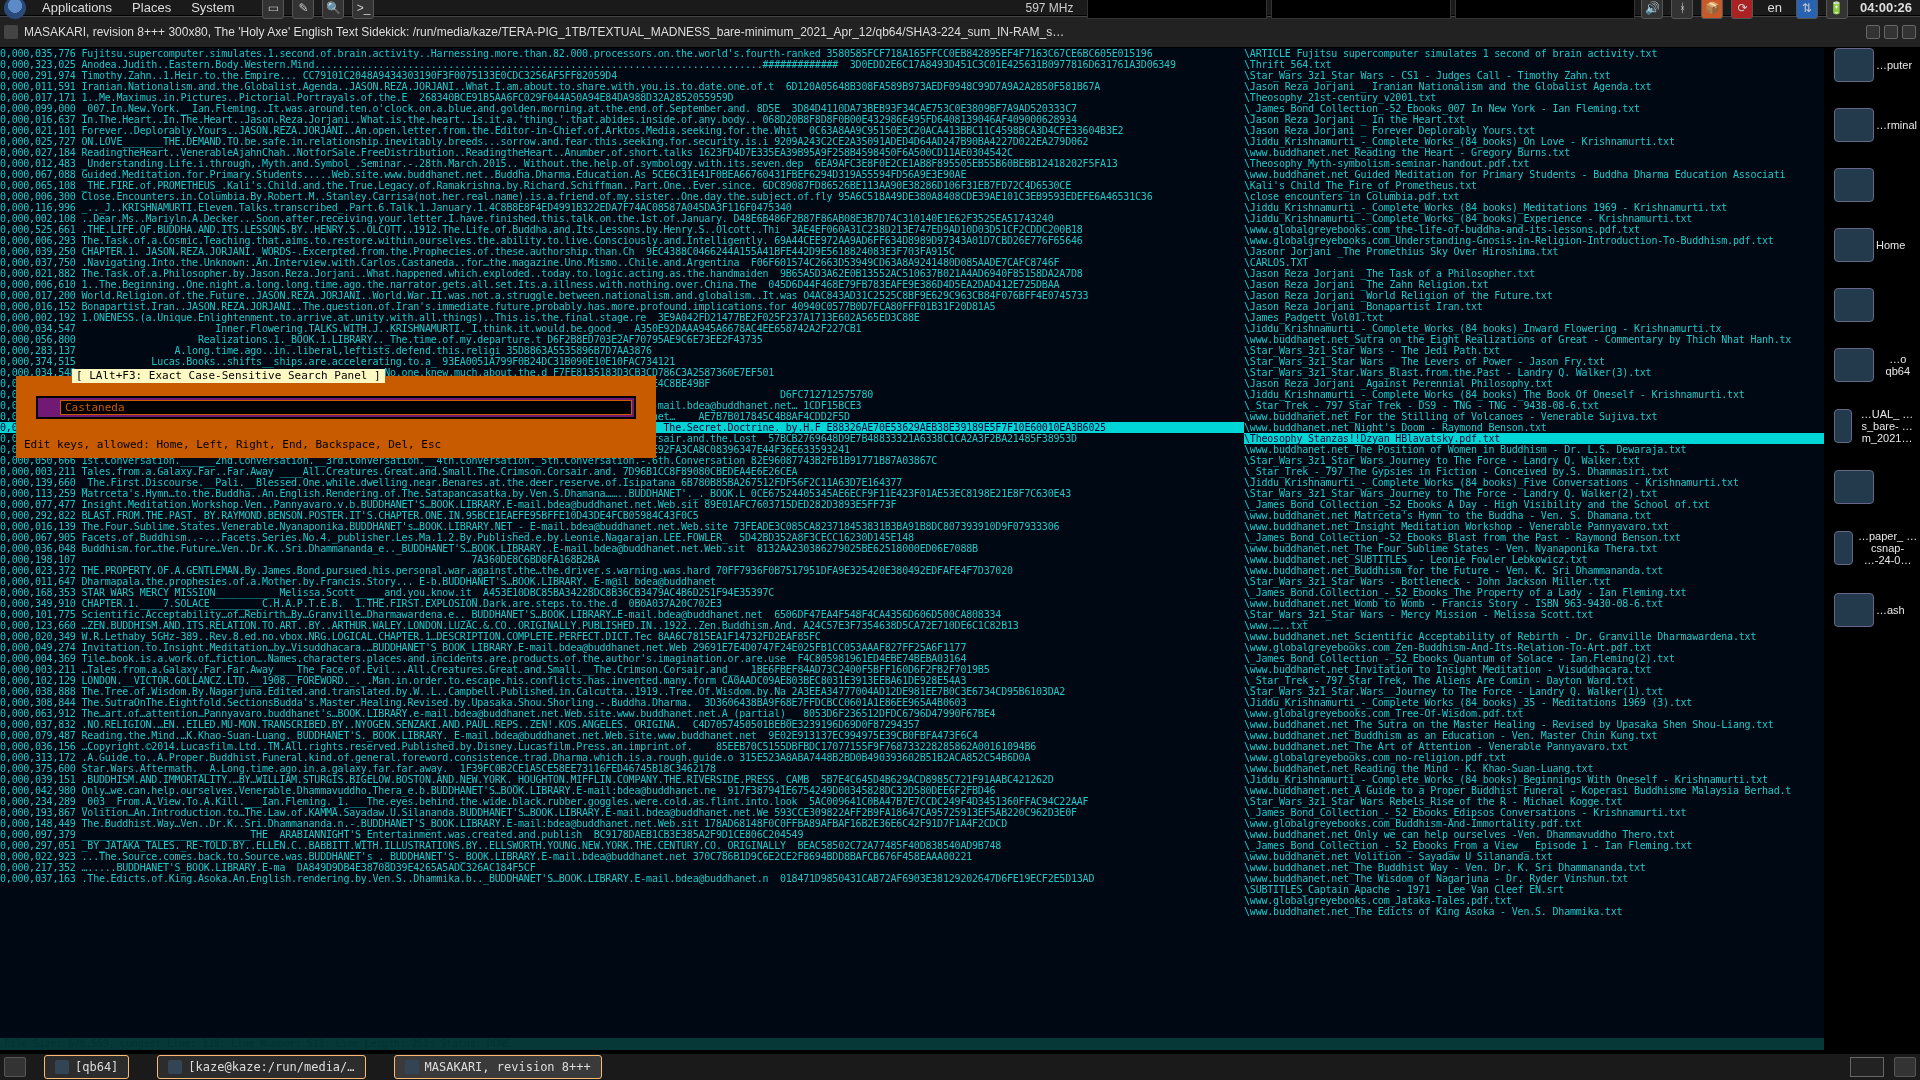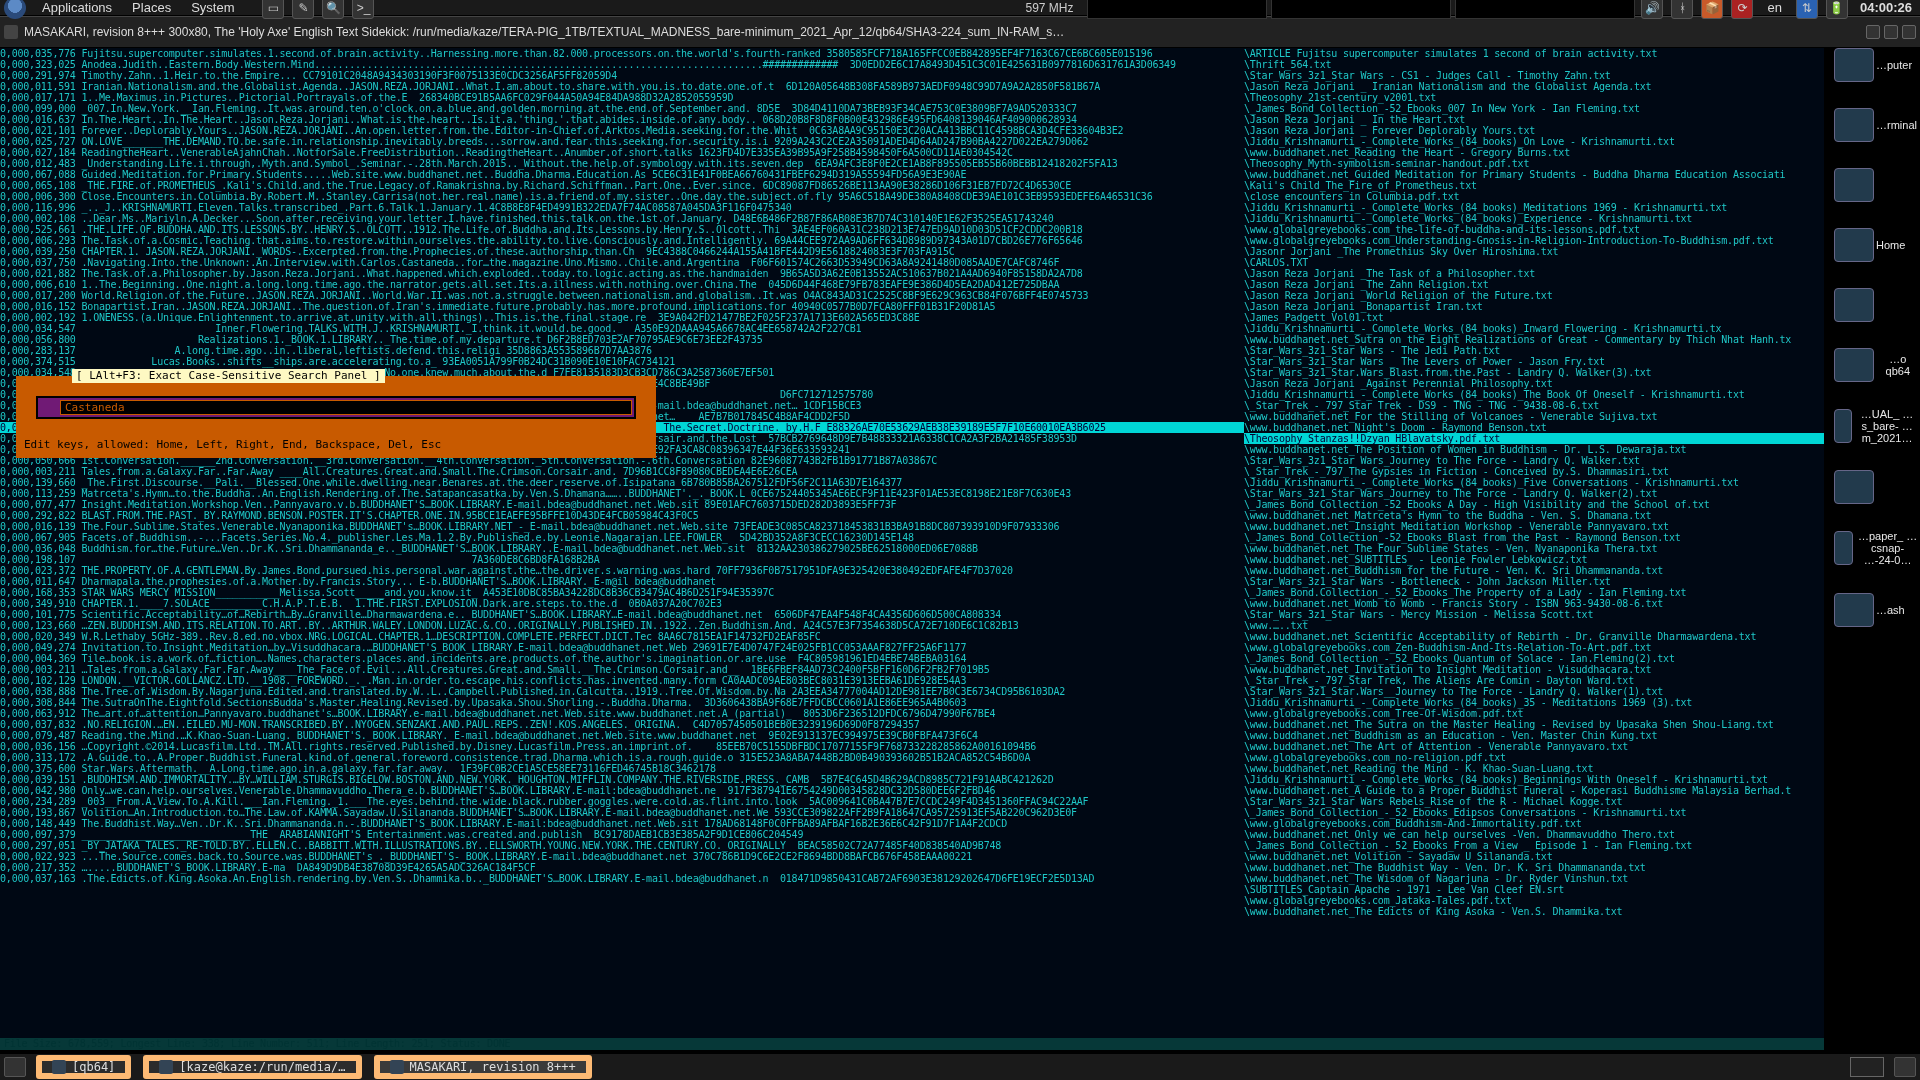--- a/index.html
+++ b/index.html
@@ -123,22 +123,22 @@
     position:absolute; left:0; right:0; bottom:0; height:26px;
     background:#1a1a1a; display:flex; align-items:center;
     font:12px sans-serif; color:#ddd;
   }
   .panel-bot .launch {
     width:22px; height:20px; margin:0 4px;
     background:#333; border:1px solid #555; border-radius:2px;
   }
   .task {
     display:flex; align-items:center; gap:6px;
-    height:24px; margin:0 6px; padding:0 10px;
-    background:#2c2c2c; border:6px solid #fdba74; border-radius:3px;
+    height:24px; margin:0 14px; padding:0 10px;
+    background:#2c2c2c; border:1px solid #fdba74; border-radius:3px;
     font:12px monospace;
   }
   .task.active { background:#3a3a3a; }
   .task .ic { width:14px; height:14px; background:#345; border-radius:2px; }
   .panel-bot .spacer { flex:1; }
   .ws-pager { width:34px; height:20px; margin:0 6px;
     border:1px solid #666; background:#222; }
 </style>
 </head>
 <body>

